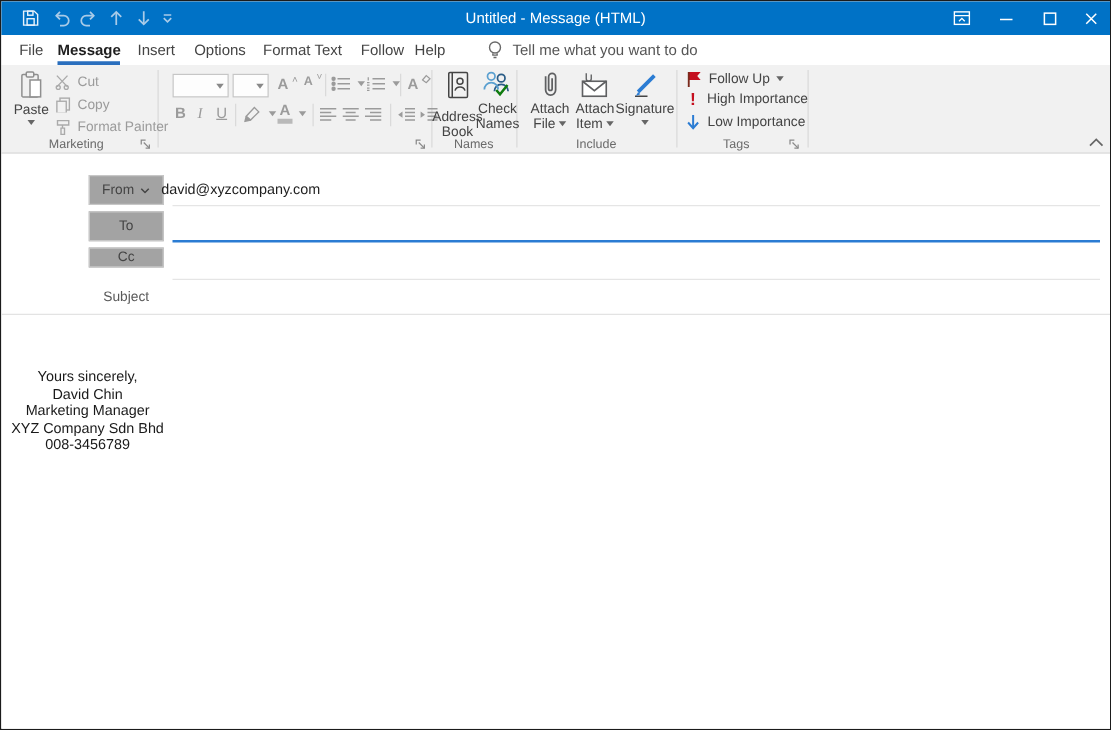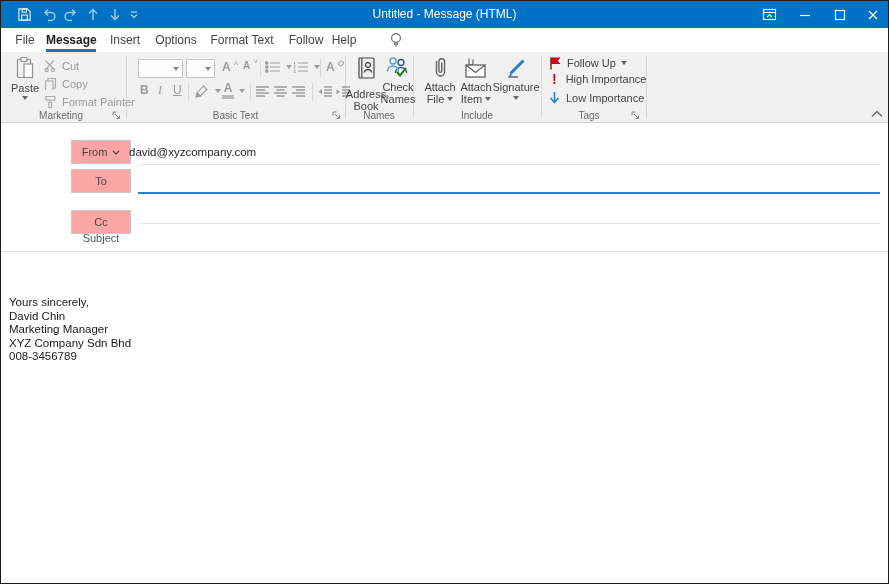--- a/index.html
+++ b/index.html
@@ -33,31 +33,31 @@
   .chev { width:0; height:0; border-left:3px solid transparent; border-right:3px solid transparent; border-top:4px solid currentColor; display:inline-block; }
   .bA { font-size:12px; font-weight:bold; color:#9b9b9b; }
   .iA { font-size:12px; font-style:italic; font-family:"Liberation Serif",serif; color:#9b9b9b; }
   .uA { font-size:12px; text-decoration:underline; color:#9b9b9b; }
   .growA { font-size:12px; color:#9b9b9b; font-weight:bold;}
   .tiny { font-size:8px; color:#9b9b9b; }
   .imp { font-size:14px; font-weight:bold; color:#C50F1F; line-height:12px; }
 
   
   .header { left:0; top:122px; width:100%; height:129px; background:#fff; border-bottom:1px solid #e3e3e3; }
-  .fieldbtn { background:#fca5a5; border:1px solid #c7c7c7; display:flex; align-items:center; justify-content:center; gap:5px; font-size:11px; color:#444; cursor:default; }
+  .fieldbtn { background:#a3a3a3; border:1px solid #c7c7c7; display:flex; align-items:center; justify-content:center; gap:5px; font-size:11px; color:#444; cursor:default; }
   .sendbtn { left:13px; top:16px; width:44px; height:54px; border:1px solid #c7c7c7; background:#fff; display:flex; flex-direction:column; align-items:center; justify-content:center; gap:5px; cursor:default; }
   .sendlbl { font-size:11px; color:#444; }
   .fline { height:1px; background:#e5e5e5; }
   .fline-active { height:2px; background:#2b7cd3; }
   .fval { font-size:11.5px; color:#1f1f1f; }
   .subjlbl { font-size:11px; color:#595959; }
   .finput { cursor:text; }
 
   
-  .bodyarea { left:0; top:251px; width:100%; height:332px; background:#fff; cursor:text; }
+  .bodyarea { left:0; top:251px; width:100%; height:332px; background:#fff; cursor:text;text-align:center; }
   .sig { position:absolute; left:8px; top:44px; font-size:11.5px; line-height:13.6px; color:#1a1a1a; }
 
   svg { display:block; }
 </style>
 </head>
 <body>
 
 <div class="win">
 
   <div class="abs titlebar">
@@ -154,20 +154,21 @@
     <div class="abs tab" style="left:207px;width:68px">Format Text</div>
     <div class="abs tab" style="left:283px;width:44px">Follow</div>
     <div class="abs tab" style="left:327px;width:32px">Help</div>
     <div class="abs" style="left:388px;top:4px">
       <svg width="14" height="17" viewBox="0 0 14 17" fill="none" stroke="#696969" stroke-width="1.1">
         <circle cx="7" cy="6" r="4.4"></circle>
           <path d="M5.3,10.5 v1.6 h3.4 v-1.6"></path>
           <path d="M5.8,14 h2.4"></path>
       </svg>
     </div>
+    <div class="abs tellme" style="left:409px;top:0">Tell me what you want to do</div>
   </div>
 
   <div class="abs ribbon">
     <div class="abs gsep" style="left:125px"></div>
     <div class="abs gsep" style="left:344px"></div>
     <div class="abs gsep" style="left:412px"></div>
     <div class="abs gsep" style="left:540px"></div>
     <div class="abs gsep" style="left:645px"></div>
 
     <div class="abs bigbtn" style="left:8px;top:4px;width:32px">
@@ -321,21 +322,20 @@
       </span>
     </div>
     <div class="abs rbtn" style="left:334px;top:34px">
       <span>
         <svg width="16" height="12" viewBox="0 0 16 12" stroke="#9b9b9b" stroke-width="1.3" fill="#9b9b9b">
             <path d="M7,1 h8 M7,4 h8 M7,7 h8 M7,10 h8" fill="none"></path>
             <path d="M1.5,3.2 L5,5.7 L1.5,8.2 Z" stroke="none"></path>
           </svg>
       </span>
     </div>
-    <div class="abs glabel" style="left:125px;width:219px">Basic Text</div>
     <div class="abs" style="left:331px;top:59px">
       <svg width="9" height="9" viewBox="0 0 9 9" fill="none" stroke="#8a8a8a" stroke-width="1">
         <path d="M1,4.5 V1 h3.5"></path>
           <path d="M3,3 L7.5,7.5"></path>
           <path d="M7.5,4.5 V7.5 H4.5"></path>
       </svg>
     </div>
 
     <div class="abs bigbtn" style="left:348px;top:4px;width:34px">
       <span>
@@ -460,21 +460,21 @@
     </div>
     <div class="abs fval" style="left:128px;top:23px">david@xyzcompany.com</div>
     <div class="abs fline" style="left:137px;right:8px;top:41px"></div>
 
     <div class="abs fieldbtn" style="left:70px;top:46px;width:60px;height:24px">
       <span>To</span>
     </div>
     <div class="abs finput" style="left:137px;top:47px;right:8px;height:21px"></div>
     <div class="abs fline-active" style="left:137px;right:8px;top:69px"></div>
 
-    <div class="abs fieldbtn" style="left:70px;top:87px;width:60px;height:24px">
+    <div class="abs fieldbtn" style="left:70px;top:75px;width:60px;height:16px">
       <span>Cc</span>
     </div>
     <div class="abs finput" style="left:137px;top:76px;right:8px;height:22px"></div>
     <div class="abs fline" style="left:137px;right:8px;top:100px"></div>
 
     <div class="abs subjlbl" style="left:70px;top:109px;width:60px;text-align:center">Subject</div>
     <div class="abs finput" style="left:137px;top:105px;right:8px;height:20px"></div>
   </div>
 
   <div class="abs bodyarea">

